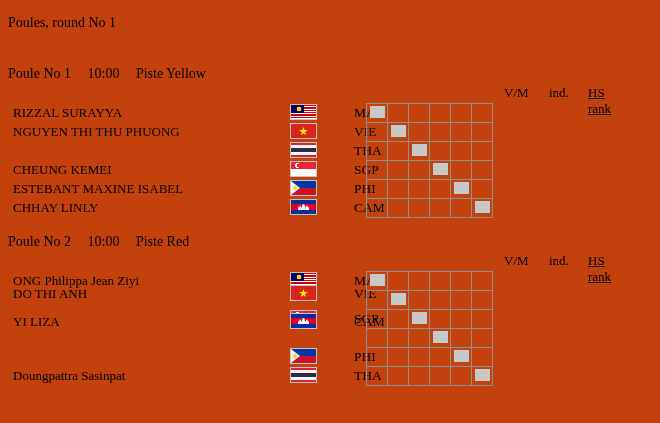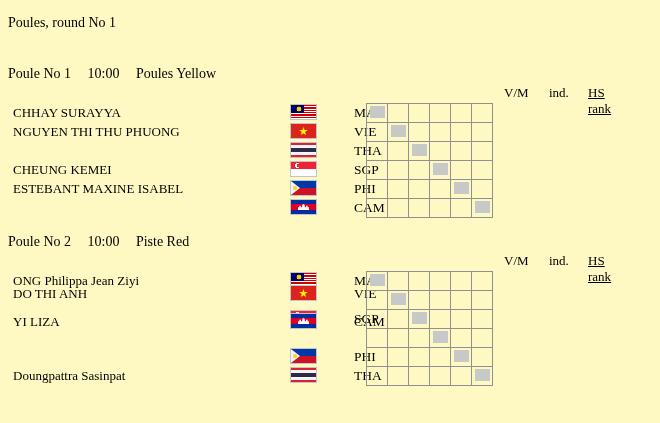--- a/index.html
+++ b/index.html
@@ -1,16 +1,16 @@
 <!DOCTYPE html>
 <html><head>
 <meta charset="utf-8">
 <style>
   html,body{margin:0;padding:0;background:#fff;}
-  .page{position:relative;width:660px;height:423px;background:#fef9c3;
+  .page{position:relative;width:660px;height:423px;background:#c2410c;
         font-family:"Liberation Serif",serif;color:#000;overflow:hidden;}
   .title{position:absolute;left:8px;top:15px;font-size:14px;white-space:nowrap;}
   .pheader{position:absolute;left:8px;font-size:14px;white-space:nowrap;}
   .pheader .seg{margin-right:13px;}
   .colhead{position:absolute;left:0;width:522px;height:15px;font-size:13px;}
   .ch-vm{position:absolute;left:504px;}
   .ch-ind{position:absolute;left:549px;}
   .ch-hs{position:absolute;left:588px;text-decoration:underline;}
   .frow{position:absolute;left:0;width:660px;height:19px;}
   .fname{position:absolute;left:13px;top:0;font-size:13px;line-height:19px;white-space:nowrap;}
@@ -49,30 +49,30 @@
 </style>
 </head>
 <body>
 
 <div class="page">
   <div class="title">Poules, round No 1</div>
 
   <div class="pheader" style="top:66px">
     <span class="seg">Poule No 1</span>
     <span class="seg">10:00</span>
-    <span class="seg">Poules Yellow</span>
+    <span class="seg">Piste Yellow</span>
   </div>
   <div class="colhead" style="top:85px">
     <span class="ch-vm">V/M</span>
     <span class="ch-ind">ind.</span>
     <span class="ch-hs">HS rank</span>
   </div>
 
   <div class="frow" style="top:103px">
-    <span class="fname">CHHAY SURAYYA</span>
+    <span class="fname">RIZZAL SURAYYA</span>
     <span class="flag" data-flag="MAS"></span>
     <span class="fcode">MAS</span>
   </div>
   <div class="frow" style="top:122px">
     <span class="fname">NGUYEN THI THU PHUONG</span>
     <span class="flag" data-flag="VIE"></span>
     <span class="fcode">VIE</span>
   </div>
   <div class="frow" style="top:141px">
     <span class="flag" data-flag="THA"></span>
@@ -82,20 +82,21 @@
     <span class="fname">CHEUNG KEMEI</span>
     <span class="flag" data-flag="SGP"></span>
     <span class="fcode">SGP</span>
   </div>
   <div class="frow" style="top:179px">
     <span class="fname">ESTEBANT MAXINE ISABEL</span>
     <span class="flag" data-flag="PHI"></span>
     <span class="fcode">PHI</span>
   </div>
   <div class="frow" style="top:198px">
+    <span class="fname">CHHAY LINLY</span>
     <span class="flag" data-flag="CAM"></span>
     <span class="fcode">CAM</span>
   </div>
 
   <table class="pgrid" style="left:366px;top:103px">
       <tbody>
         <tr>
           <td>
             <div class="fill"></div>
           </td>

